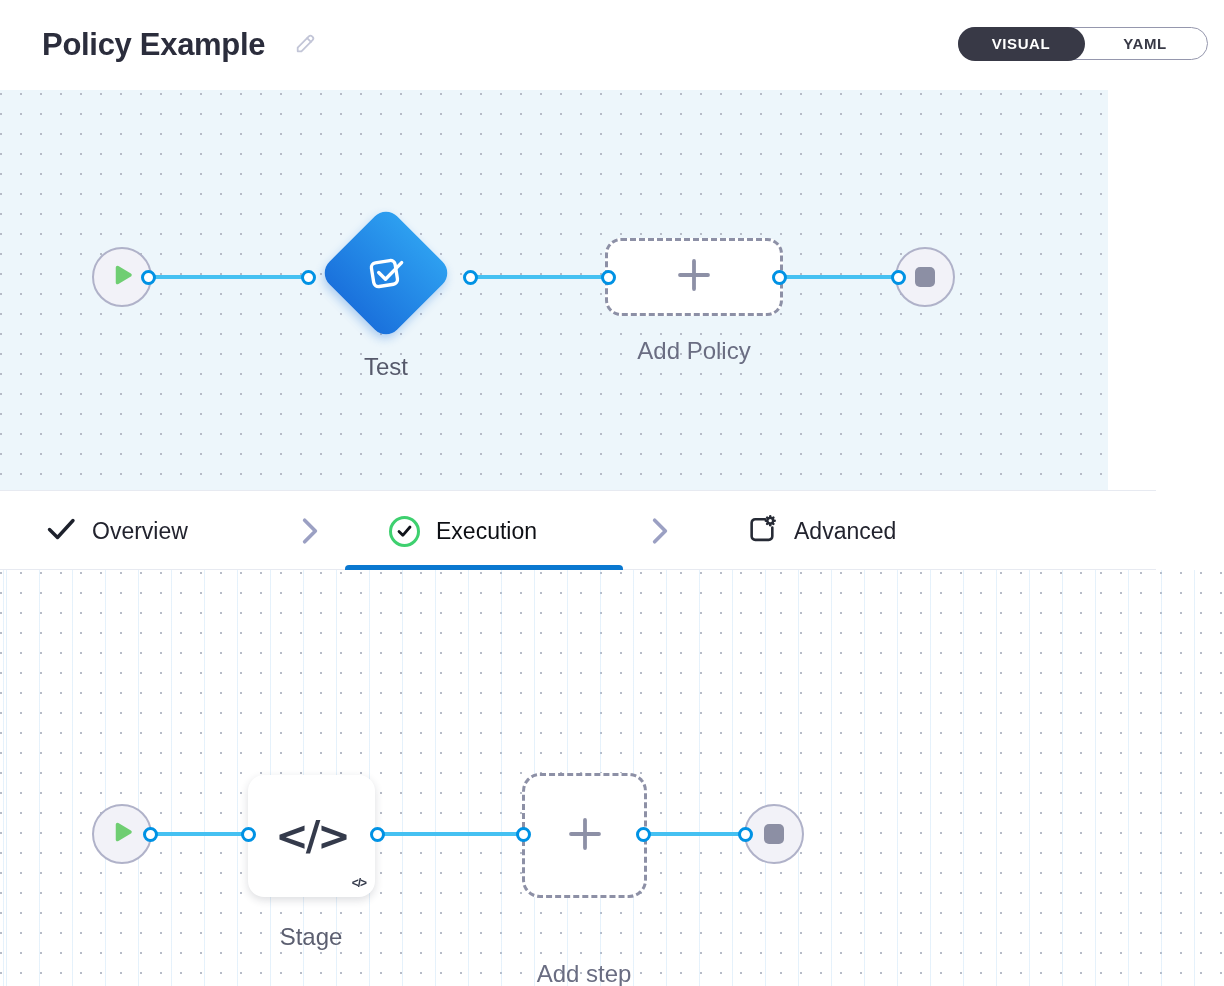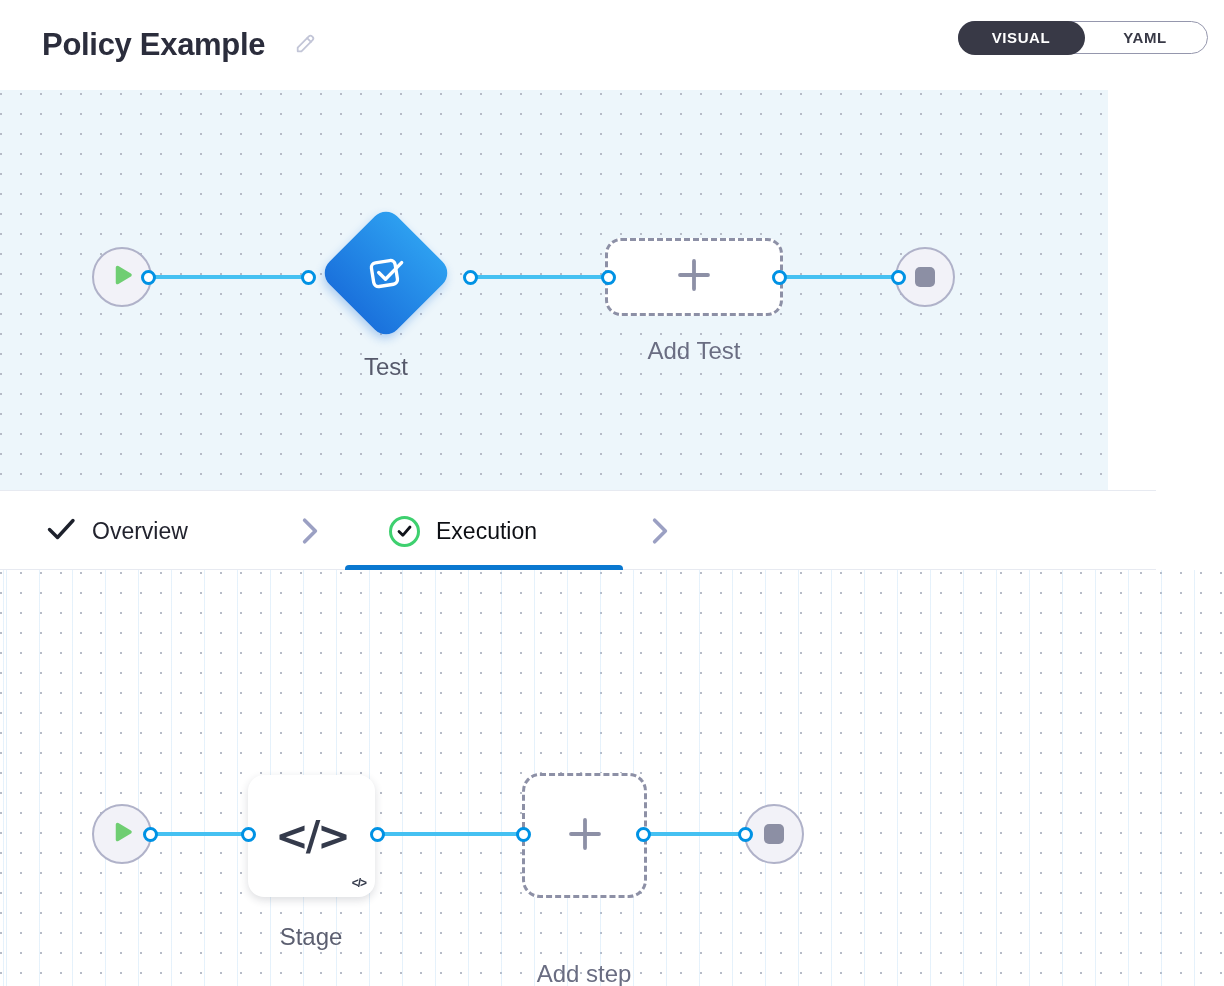--- a/index.html
+++ b/index.html
@@ -6,21 +6,21 @@
   html,body { width:1224px; height:986px; }
   body { font-family:"Liberation Sans","DejaVu Sans",sans-serif; background:#fff; }
   #app { position:relative; width:1224px; height:986px; overflow:hidden; background:#fff;padding-left:36px; }
 
   
   .header { position:absolute; top:0; left:0; width:1224px; height:90px; background:#fff;
             display:flex; align-items:center; padding-left:42px; }
   .page-title { font-size:31px; font-weight:700; color:#2b2d3c; letter-spacing:-0.3px; }
   .edit-pencil { margin-left:28px; display:flex; align-items:center; cursor:pointer; }
 
-  .view-toggle { position:absolute; right:16px; top:21px; width:250px; height:33px;
+  .view-toggle { position:absolute; right:16px; top:27px; width:250px; height:33px;
                  border:1.5px solid #9597ad; border-radius:17px; background:#fff; display:flex; }
   .toggle-seg { flex:1; display:flex; align-items:center; justify-content:center;
                 font-size:15px; font-weight:700; letter-spacing:0.6px; cursor:pointer; }
   .toggle-seg.sel { background:#383946; color:#fff; border-radius:17px; margin:-1.5px;
                     flex:0 0 127px; }
   .toggle-seg.unsel { color:#383946; }
 
   
   .canvas-upper { position:absolute; top:90px; left:0; width:1108px; height:400px;
     background-color:#edf6fb;
@@ -129,21 +129,21 @@
     <div class="node-label" style="left:316px; top:263px; width:140px; color:#56596b;">Test</div>
 
     <div class="add-box add-stage-box">
       <span>
         <svg width="38" height="38" viewBox="0 0 38 38" stroke="#8d90a6" stroke-width="3.8" stroke-linecap="round">
           <line x1="19" y1="5" x2="19" y2="33"></line>
             <line x1="5" y1="19" x2="33" y2="19"></line>
         </svg>
       </span>
     </div>
-    <div class="node-label" style="left:605px; top:247px; width:178px; color:#6a6d82;">Add Test</div>
+    <div class="node-label" style="left:605px; top:247px; width:178px; color:#6a6d82;">Add Policy</div>
 
     <div class="node-round" style="left:895px; top:157px;">
       <span class="stop-square"></span>
     </div>
 
     <span class="ep" style="left:141px; top:180px;"></span>
     <span class="ep" style="left:301px; top:180px;"></span>
     <span class="ep" style="left:463px; top:180px;"></span>
     <span class="ep" style="left:601px; top:180px;"></span>
     <span class="ep" style="left:772px; top:180px;"></span>
@@ -175,20 +175,36 @@
       </span>
       <span class="tab-label bold">Execution</span>
     </div>
 
     <div class="tab-chevron" style="left:650px;">
       <svg width="20" height="30" viewBox="0 0 18 28" fill="none" stroke="#9ba0c3" stroke-width="3.4" stroke-linecap="round" stroke-linejoin="round">
         <path d="M4 4 L14 14 L4 24"></path>
       </svg>
     </div>
 
+    <div class="tab" style="left:747px;">
+      <span>
+        <svg width="31" height="31" viewBox="0 0 30 30" fill="none">
+          <path d="M17.5 5 H8 a3.5 3.5 0 0 0 -3.5 3.5 v13 A3.5 3.5 0 0 0 8 25 h13 a3.5 3.5 0 0 0 3.5 -3.5 V13" stroke="#262a35" stroke-width="2.5" stroke-linecap="round"></path>
+          <g fill="#262a35">
+            <rect x="21.3" y="1" width="2.4" height="11" rx="1.2"></rect>
+            <rect x="21.3" y="1" width="2.4" height="11" rx="1.2" transform="rotate(45 22.5 6.5)"></rect>
+            <rect x="21.3" y="1" width="2.4" height="11" rx="1.2" transform="rotate(90 22.5 6.5)"></rect>
+            <rect x="21.3" y="1" width="2.4" height="11" rx="1.2" transform="rotate(135 22.5 6.5)"></rect>
+            <circle cx="22.5" cy="6.5" r="3.8"></circle>
+          </g>
+          <circle cx="22.5" cy="6.5" r="1.6" fill="#ffffff"></circle>
+        </svg>
+      </span>
+      <span class="tab-label">Advanced</span>
+    </div>
 
     <div class="tab-underline"></div>
   </div>
 
   <div class="canvas-lower">
 
     <div class="link" style="left:150px; top:262px; width:98px;"></div>
     <div class="link" style="left:377px; top:262px; width:146px;"></div>
     <div class="link" style="left:643px; top:262px; width:102px;"></div>
 

